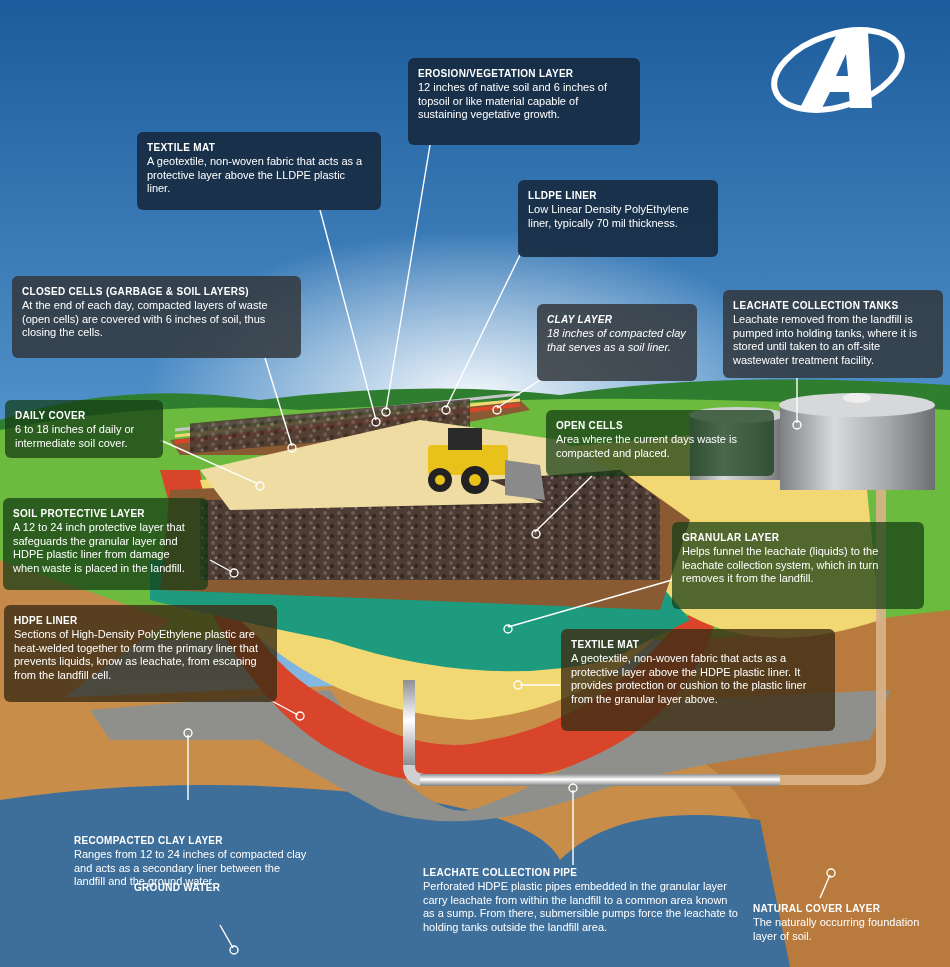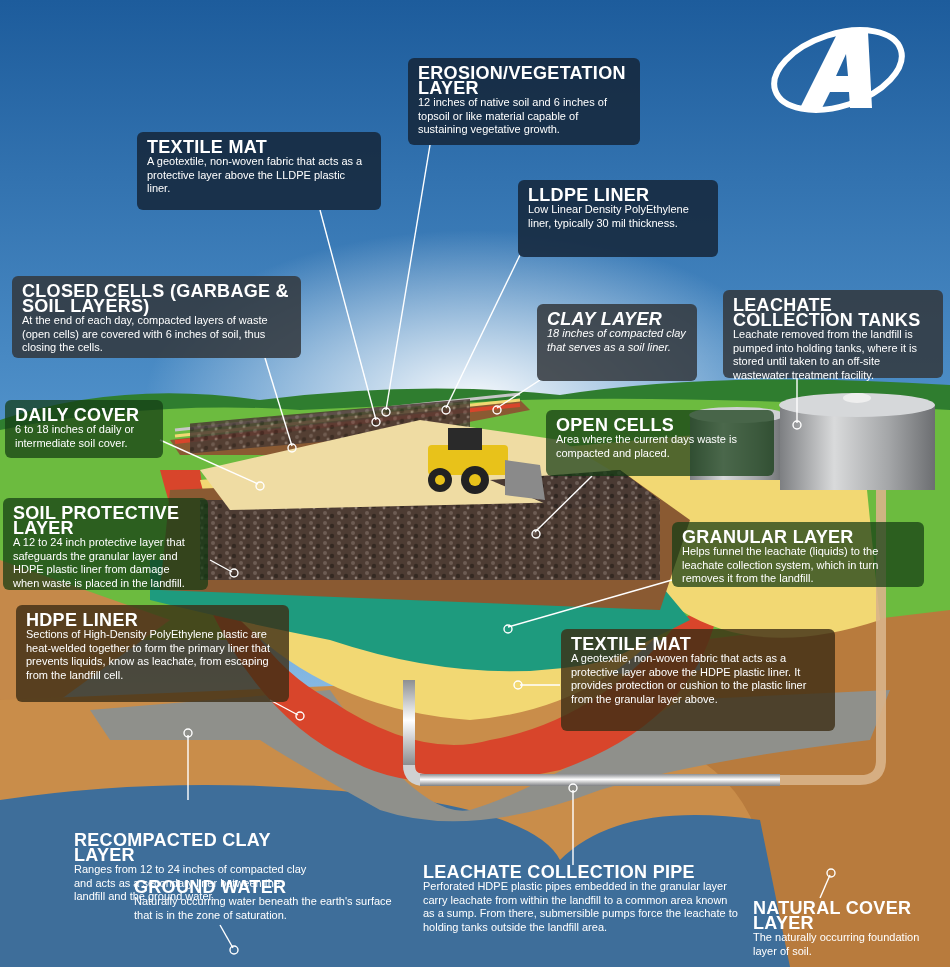--- a/index.html
+++ b/index.html
@@ -4,21 +4,21 @@
 <style>
   html,body{margin:0;padding:0;}
   body{width:950px;height:967px;overflow:hidden;position:relative;font-family:"Liberation Sans","DejaVu Sans",sans-serif;background:#2e78b8;}
   #scene{position:absolute;left:0;top:0;width:950px;height:967px;}
   .callout{position:absolute;border-radius:6px;padding:8px 10px 8px 10px;color:#fff;box-sizing:border-box;}
   .callout.dark{background:rgba(22,40,60,0.88);}
   .callout.slate{background:rgba(50,55,60,0.85);}
   .callout.green{background:rgba(20,60,20,0.72);}
   .callout.brown{background:rgba(60,45,20,0.80);}
   .callout.plain{background:transparent;padding:0;}
-  .callout .ttl{font-weight:bold;font-size:18px;letter-spacing:0.3px;line-height:15px;}
+  .callout .ttl{font-weight:bold;font-size:10px;letter-spacing:0.3px;line-height:15px;}
   .callout .txt{font-size:11px;line-height:13.5px;}
   #logo{position:absolute;left:768px;top:20px;width:140px;height:100px;}
 </style>
 </head>
 <body>
 
 <svg id="scene" viewBox="0 0 950 967" xmlns="http://www.w3.org/2000/svg">
   <defs>
     <linearGradient id="sky" x1="0" y1="0" x2="0" y2="1">
       <stop offset="0" stop-color="#1d5c9c"></stop>
@@ -152,21 +152,21 @@
   <div class="txt">12 inches of native soil and 6 inches of topsoil or like material capable of sustaining vegetative growth.</div>
 </div>
 
 <div class="callout dark" style="left:137px;top:132px;width:244px;height:78px;">
   <div class="ttl">TEXTILE MAT</div>
   <div class="txt">A geotextile, non-woven fabric that acts as a protective layer above the LLDPE plastic liner.</div>
 </div>
 
 <div class="callout dark" style="left:518px;top:180px;width:200px;height:77px;">
   <div class="ttl">LLDPE LINER</div>
-  <div class="txt">Low Linear Density PolyEthylene liner, typically 30 mil thickness.</div>
+  <div class="txt">Low Linear Density PolyEthylene liner, typically 70 mil thickness.</div>
 </div>
 
 <div class="callout slate" style="left:12px;top:276px;width:289px;height:82px;">
   <div class="ttl">CLOSED CELLS (GARBAGE &amp; SOIL LAYERS)</div>
   <div class="txt">At the end of each day, compacted layers of waste (open cells) are covered with 6 inches of soil, thus closing the cells.</div>
 </div>
 
 <div class="callout slate" style="left:537px;top:304px;width:160px;height:77px;font-style:italic;">
   <div class="ttl">CLAY LAYER</div>
   <div class="txt">18 inches of compacted clay that serves as a soil liner.</div>
@@ -185,26 +185,26 @@
 <div class="callout green" style="left:546px;top:410px;width:228px;height:66px;">
   <div class="ttl">OPEN CELLS</div>
   <div class="txt">Area where the current days waste is compacted and placed.</div>
 </div>
 
 <div class="callout green" style="left:3px;top:498px;width:205px;height:92px;">
   <div class="ttl">SOIL PROTECTIVE LAYER</div>
   <div class="txt">A 12 to 24 inch protective layer that safeguards the granular layer and HDPE plastic liner from damage when waste is placed in the landfill.</div>
 </div>
 
-<div class="callout green" style="left:672px;top:522px;width:252px;height:65px;">
+<div class="callout green" style="left:672px;top:522px;width:252px;height:87px;">
   <div class="ttl">GRANULAR LAYER</div>
   <div class="txt">Helps funnel the leachate (liquids) to the leachate collection system, which in turn removes it from the landfill.</div>
 </div>
 
-<div class="callout brown" style="left:16px;top:605px;width:273px;height:97px;">
+<div class="callout brown" style="left:4px;top:605px;width:273px;height:97px;">
   <div class="ttl">HDPE LINER</div>
   <div class="txt">Sections of High-Density PolyEthylene plastic are heat-welded together to form the primary liner that prevents liquids, know as leachate, from escaping from the landfill cell.</div>
 </div>
 
 <div class="callout brown" style="left:561px;top:629px;width:274px;height:102px;">
   <div class="ttl">TEXTILE MAT</div>
   <div class="txt">A geotextile, non-woven fabric that acts as a protective layer above the HDPE plastic liner. It provides protection or cushion to the plastic liner from the granular layer above.</div>
 </div>
 
 <div class="callout plain" style="left:74px;top:801px;width:240px;margin-top:32px;">
@@ -212,19 +212,18 @@
   <div class="txt">Ranges from 12 to 24 inches of compacted clay and acts as a secondary liner between the landfill and the ground water.</div>
 </div>
 
 <div class="callout plain" style="left:423px;top:865px;width:315px;">
   <div class="ttl">LEACHATE COLLECTION PIPE</div>
   <div class="txt">Perforated HDPE plastic pipes embedded in the granular layer carry leachate from within the landfill to a common area known as a sump. From there, submersible pumps force the leachate to holding tanks outside the landfill area.</div>
 </div>
 
 <div class="callout plain" style="left:134px;top:880px;width:262px;">
   <div class="ttl">GROUND WATER</div>
-  <div class="txt">Naturally occurring water beneath the earth's surface that is in the zone of saturation.</div>
 </div>
 
 <div class="callout plain" style="left:753px;top:901px;width:190px;">
   <div class="ttl">NATURAL COVER LAYER</div>
   <div class="txt">The naturally occurring foundation layer of soil.</div>
 </div>
 
 </body></html>

